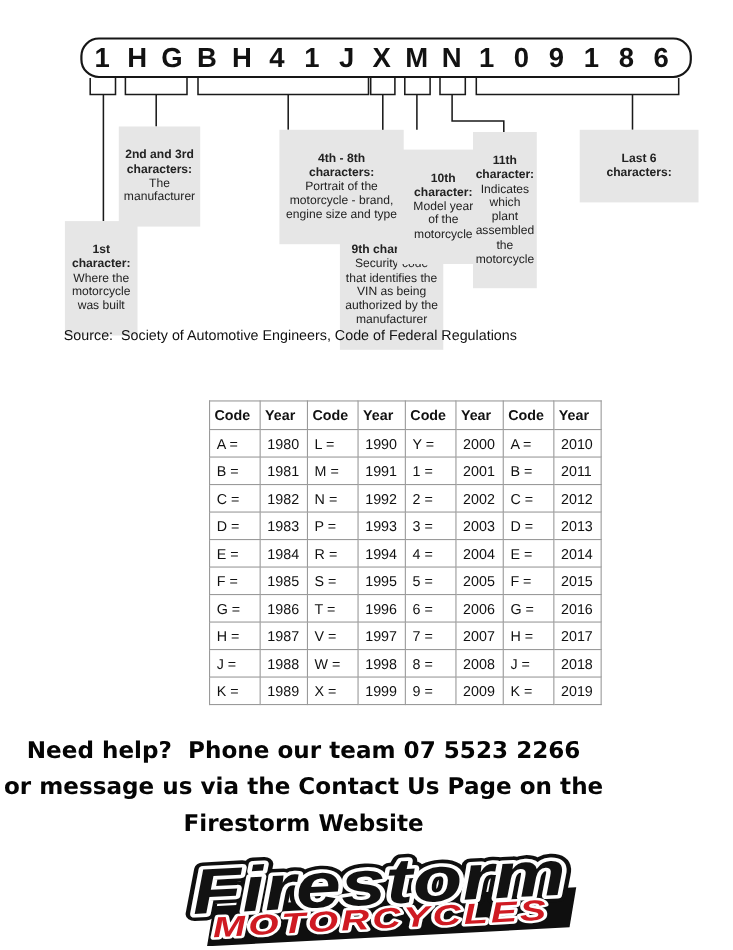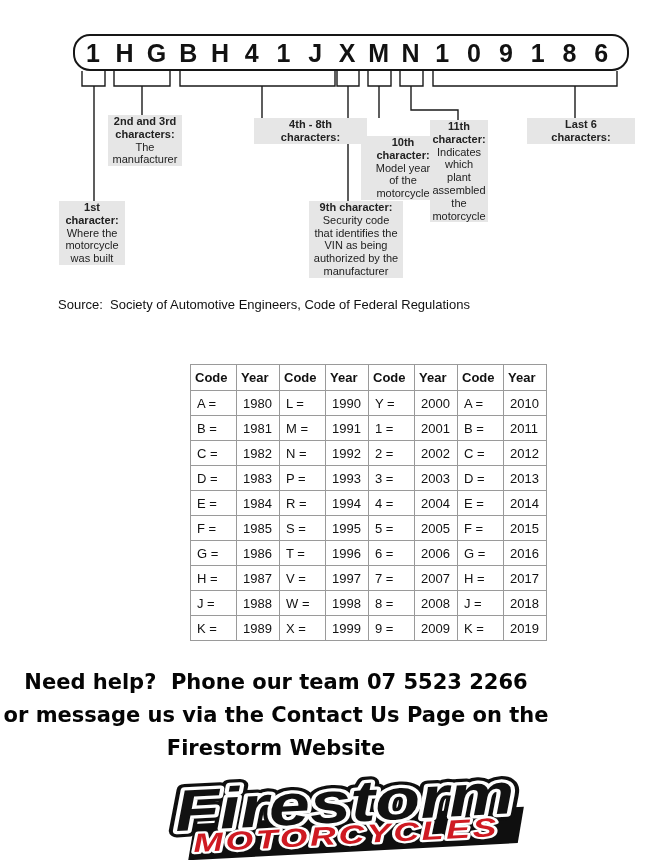--- a/index.html
+++ b/index.html
@@ -18,21 +18,21 @@
     flex:1 1 0; text-align:center; font-size:25px; font-weight:bold;
     color:#121212; line-height:1; padding-top:1px;
   }
 
   .brackets { position:absolute; left:0; top:0; }
 
   
   .callout {
     position:absolute; background:#e6e6e6; text-align:center;
     font-size:11px; line-height:12.8px; color:#222222;
-    padding:0 2px; box-sizing:border-box;
+    padding:20px 2px; box-sizing:border-box;
   }
   .callout .t { display:block; font-weight:bold; white-space:pre-line; }
   .callout .b { display:block; white-space:pre-line; }
 
   .source {
     position:absolute; left:58px; top:297px; font-size:13px; color:#111111;
     white-space:pre-wrap;
   }
 
   
@@ -88,20 +88,23 @@
   <div class="callout" style="left:108px; top:115px; width:74px;">
     <span class="t">2nd and 3rd
 characters:</span>
     <span class="b">The
 manufacturer</span>
   </div>
 
   <div class="callout" style="left:210px; top:118px; width:113px;margin-left:44px;">
     <span class="t">4th - 8th
 characters:</span>
+    <span class="b">Portrait of the
+motorcycle - brand,
+engine size and type</span>
   </div>
 
   <div class="callout" style="left:309px; top:201px; width:94px;">
     <span class="t">9th character:</span>
     <span class="b">Security code
 that identifies the
 VIN as being
 authorized by the
 manufacturer</span>
   </div>

